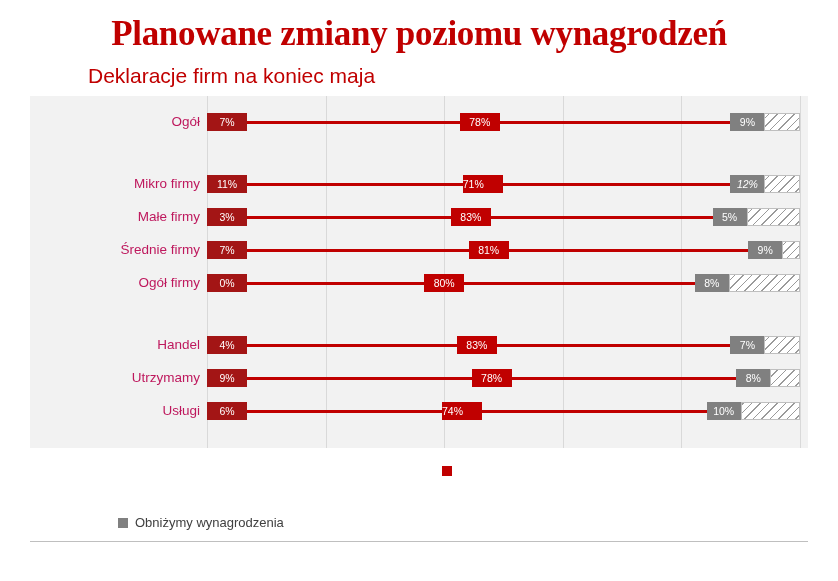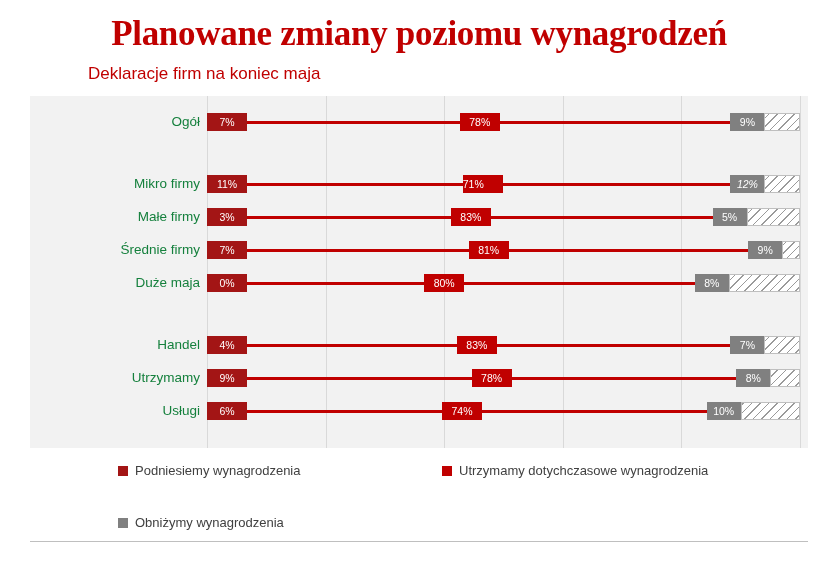--- a/index.html
+++ b/index.html
@@ -17,38 +17,38 @@
     text-align:center;
     font-family:"Liberation Serif", serif;
     font-weight:bold;
     font-size:35px;
     color:#C00000;
     letter-spacing:-0.3px;
     white-space:nowrap;
   }
   .subtitle{
     position:absolute;left:88px;top:64px;
-    font-size:17px;
+    font-size:21px;
     color:#C00000;
     font-weight:normal;
   }
 
   .plot-bg{
     position:absolute;left:30px;top:96px;width:778px;height:352px;
     background:#F2F2F2;
   }
 
   .gridline{
     position:absolute;top:96px;width:1px;height:352px;background:#D9D9D9;
   }
 
   .cat-label{
     position:absolute;
     font-size:13.5px;
-    color:#15803d;
+    color:#be185d;
     text-align:right;
     white-space:nowrap;
   }
 
   .row{position:absolute;height:18px;}
   .seg{position:absolute;top:0;height:18px;box-sizing:border-box;}
   .seg-a{background:#A31515;}
   .seg-b{background:#C00000;}
   .seg-c{background:#808080;}
   .seg-d{
@@ -110,21 +110,21 @@
       <div class="gridline" style="left: 444.2px;"></div>
       <div class="gridline" style="left: 562.8px;"></div>
       <div class="gridline" style="left: 681.4px;"></div>
       <div class="gridline" style="left: 800px;"></div>
     </div>
   <div id="cat-labels">
       <div class="cat-label" style="top: 114px; left: 60px; width: 140px;">Ogół</div>
       <div class="cat-label" style="top: 176px; left: 60px; width: 140px;">Mikro firmy</div>
       <div class="cat-label" style="top: 209px; left: 60px; width: 140px;">Małe firmy</div>
       <div class="cat-label" style="top: 242px; left: 60px; width: 140px;">Średnie firmy</div>
-      <div class="cat-label" style="top: 275px; left: 60px; width: 140px;">Duże maja</div>
+      <div class="cat-label" style="top: 275px; left: 60px; width: 140px;">Ogół firmy</div>
       <div class="cat-label" style="top: 337px; left: 60px; width: 140px;">Handel</div>
       <div class="cat-label" style="top: 370px; left: 60px; width: 140px;">Utrzymamy</div>
       <div class="cat-label" style="top: 403px; left: 60px; width: 140px;">Usługi</div>
     </div>
   <div id="bars">
       <div class="row" style="left: 0px; top: 113px; width: 838px;">
         <div class="connector" style="left: 207px; width: 557.42px;"></div>
         <div class="seg seg-a" style="left: 207px; width: 40px;"></div>
         <div class="seg seg-b" style="left: 459.78px; width: 40px;"></div>
         <div class="seg seg-c" style="left: 730.42px; width: 34px;"></div>
@@ -193,31 +193,28 @@
         <div class="seg-label" style="left: 471.64px; width: 40px; text-align: center;">78%</div>
         <div class="seg-label" style="left: 733.35px; width: 40px; text-align: center;">8%</div>
       </div>
       <div class="row" style="left: 0px; top: 402px; width: 838px;">
         <div class="connector" style="left: 207px; width: 533.7px;"></div>
         <div class="seg seg-a" style="left: 207px; width: 40px;"></div>
         <div class="seg seg-b" style="left: 441.99px; width: 40px;"></div>
         <div class="seg seg-c" style="left: 706.7px; width: 34px;"></div>
         <div class="seg seg-d" style="left: 740.7px; width: 59.3px;"></div>
         <div class="seg-label" style="left: 207px; width: 40px; text-align: center;">6%</div>
-        <div class="seg-label" style="left: 441.99px; width: 40px; text-align: center;">74%</div>
+        <div class="seg-label" style="left: 441.99px; width: 40px; text-align: left;">74%</div>
         <div class="seg-label" style="left: 703.7px; width: 40px; text-align: center;">10%</div>
       </div>
     </div>
 
   <div class="legend">
-    <div class="legend-item" id="lg0" style="left:118px;top:10px;">
-      <span class="swatch sw-a"></span><span class="lbl">Podniesiemy  wynagrodzenia</span>
-    </div>
     <div class="legend-item" id="lg1" style="left:442px;top:10px;">
-      <span class="swatch sw-b"></span><span class="lbl">Utrzymamy dotychczasowe wynagrodzenia</span>
+      <span class="swatch sw-b"></span>
     </div>
     <div class="legend-item" id="lg2" style="left:118px;top:62px;">
       <span class="swatch sw-c"></span><span class="lbl">Obniżymy wynagrodzenia</span>
     </div>
   </div>
 
   <div class="source-rule"></div>
 </div>
 
 </body></html>

